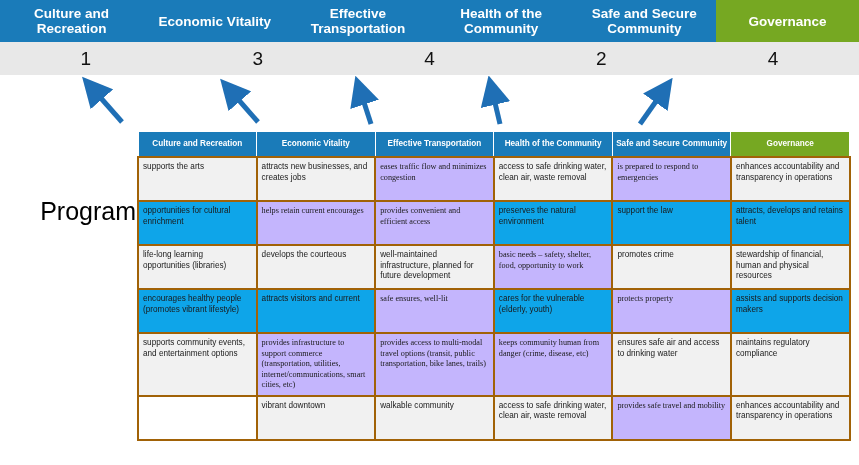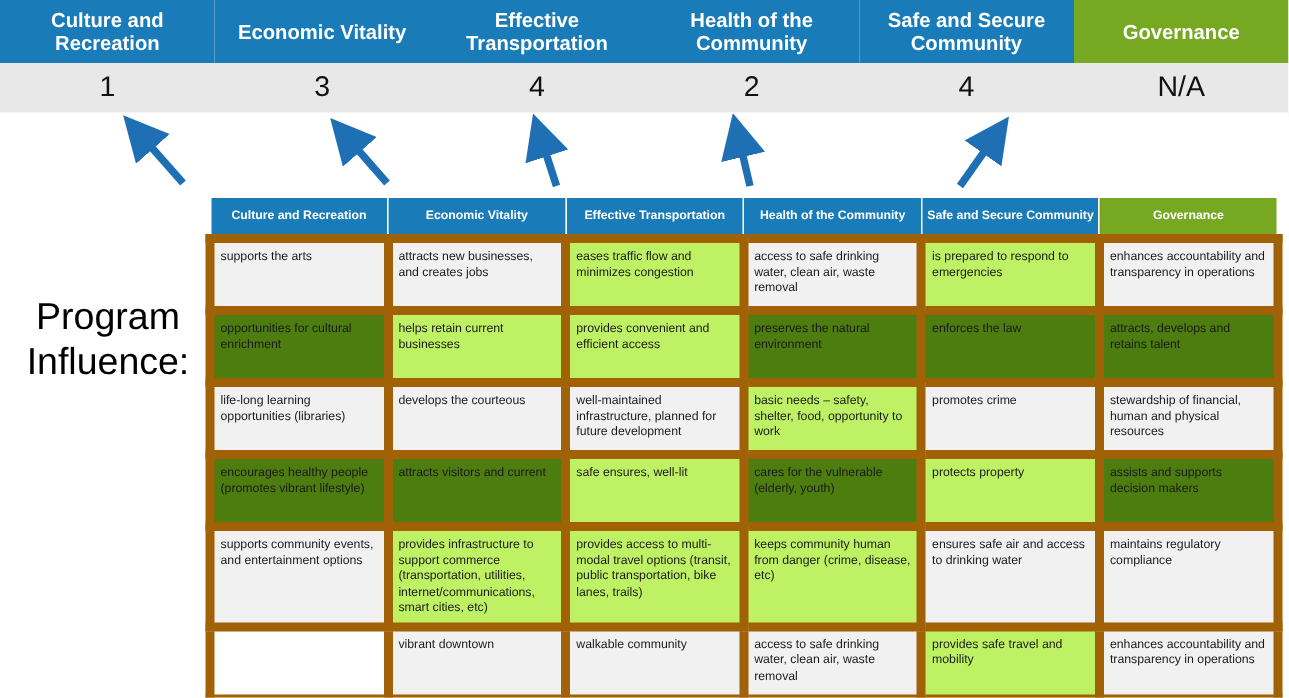--- a/index.html
+++ b/index.html
@@ -74,21 +74,21 @@
 
   
   #caption {
     position: absolute;
     left: 8px;
     top: 196px;
     width: 128px;
     font-size: 25px;
     line-height: 30px;
     color: #000000;
-    text-align: center;
+    text-align: right;
   }
 
   
   #matrix {
     position: absolute;
     left: 137px;
     top: 131px;
     width: 712px;
     border-collapse: collapse;
     table-layout: fixed;
@@ -108,29 +108,30 @@
   }
   #matrix th.gov {
     background: #76a822;
   }
   #matrix td {
     font-size: 8.2px;
     line-height: 10.5px;
     color: #1a1a1a;
     vertical-align: top;
     padding: 4px 4px;
-    border: 6px solid #a16207;
+    border: 2px solid #a16207;
     background: #f1f1f1;
     height: 34px;
   }
   #matrix td.alt {
-    background: #4d7c0f;
+    background: #0ea5e9;
   }
   #matrix td.hl {
-    background: #bef264;
+    background: #c4b5fd;
+    font-family: Liberation Serif, serif;
   }
   #matrix td.empty {
     background: #ffffff;
   }
 </style>
 </head>
 <body>
 
 <div id="top-band">
     <div class="top-cell" style="background: rgb(26, 123, 185);">Culture and Recreation</div>
@@ -140,21 +141,20 @@
     <div class="top-cell" style="background: rgb(26, 123, 185);">Safe and Secure Community</div>
     <div class="top-cell gov" style="background: rgb(118, 168, 34);">Governance</div>
   </div>
 
 <div id="score-band">
     <div class="score-cell">1</div>
     <div class="score-cell">3</div>
     <div class="score-cell">4</div>
     <div class="score-cell">2</div>
     <div class="score-cell">4</div>
-    <div class="score-cell">N/A</div>
   </div>
 
 <div id="arrows">
   <svg width="859" height="56" viewBox="0 0 859 56" xmlns="http://www.w3.org/2000/svg">
     <defs>
       <marker id="ah" markerWidth="6" markerHeight="6" refX="3" refY="3" orient="auto">
         <path d="M0,0 L6,3 L0,6 z" fill="#1f6fb5"></path>
       </marker>
     </defs>
     <g stroke="#1f6fb5" stroke-width="5" fill="none" marker-end="url(#ah)">
@@ -162,21 +162,20 @@
       <line x1="258" y1="46" x2="230" y2="14"></line>
       <line x1="371" y1="48" x2="360" y2="14"></line>
       <line x1="500" y1="48" x2="492" y2="14"></line>
       <line x1="640" y1="48" x2="664" y2="14"></line>
     </g>
   </svg>
 </div>
 
 <div id="caption">
   <div>Program</div>
-  <div>Influence:</div>
 </div>
 
 <table id="matrix">
   <colgroup>
     <col>
       <col>
       <col>
       <col>
       <col>
       <col>
@@ -195,24 +194,24 @@
       <tr>
         <td class="">supports the arts</td>
         <td class="">attracts new businesses, and creates jobs</td>
         <td class="hl">eases traffic flow and minimizes congestion</td>
         <td class="">access to safe drinking water, clean air, waste removal</td>
         <td class="hl">is prepared to respond to emergencies</td>
         <td class="">enhances accountability and transparency in operations</td>
       </tr>
       <tr>
         <td class="alt">opportunities for cultural enrichment</td>
-        <td class="hl">helps retain current businesses</td>
+        <td class="hl">helps retain current encourages</td>
         <td class="hl">provides convenient and efficient access</td>
         <td class="alt">preserves the natural environment</td>
-        <td class="alt">enforces the law</td>
+        <td class="alt">support the law</td>
         <td class="alt">attracts, develops and retains talent</td>
       </tr>
       <tr>
         <td class="">life-long learning opportunities (libraries)</td>
         <td class="">develops the courteous</td>
         <td class="">well-maintained infrastructure, planned for future development</td>
         <td class="hl">basic needs – safety, shelter, food, opportunity to work</td>
         <td class="">promotes crime</td>
         <td class="">stewardship of financial, human and physical resources</td>
       </tr>

